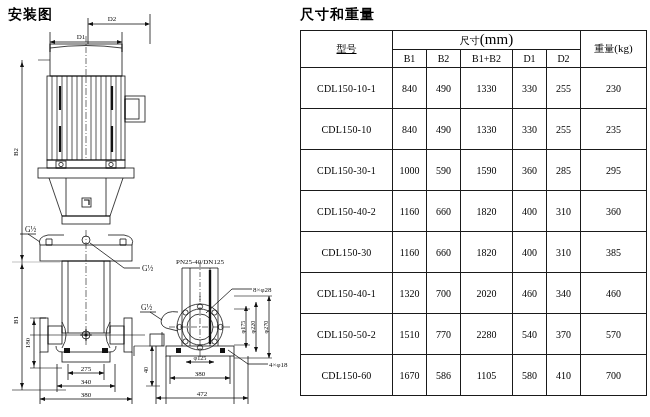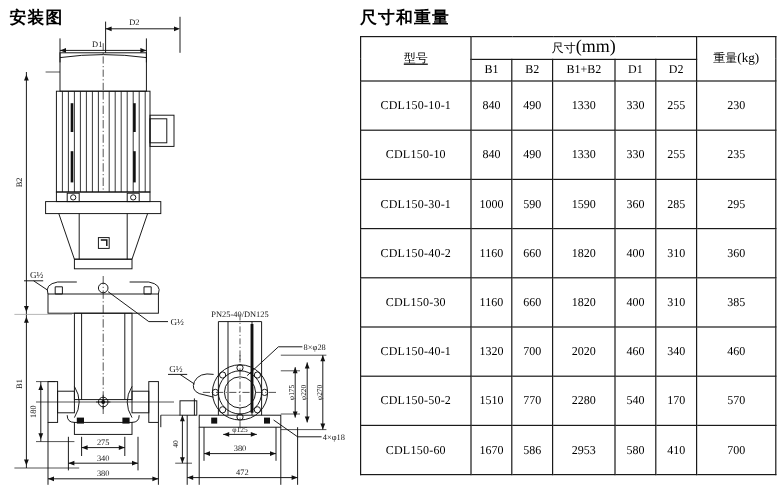--- a/index.html
+++ b/index.html
@@ -410,28 +410,28 @@
           <td>460</td>
           <td>340</td>
           <td>460</td>
         </tr>
         <tr>
           <td class="model">CDL150-50-2</td>
           <td>1510</td>
           <td>770</td>
           <td>2280</td>
           <td>540</td>
-          <td>170</td>
+          <td>370</td>
           <td>570</td>
         </tr>
         <tr>
           <td class="model">CDL150-60</td>
           <td>1670</td>
           <td>586</td>
-          <td>2953</td>
+          <td>1105</td>
           <td>580</td>
           <td>410</td>
           <td>700</td>
         </tr>
       </tbody>
     </table>
   </div>
 
 </div>
 

